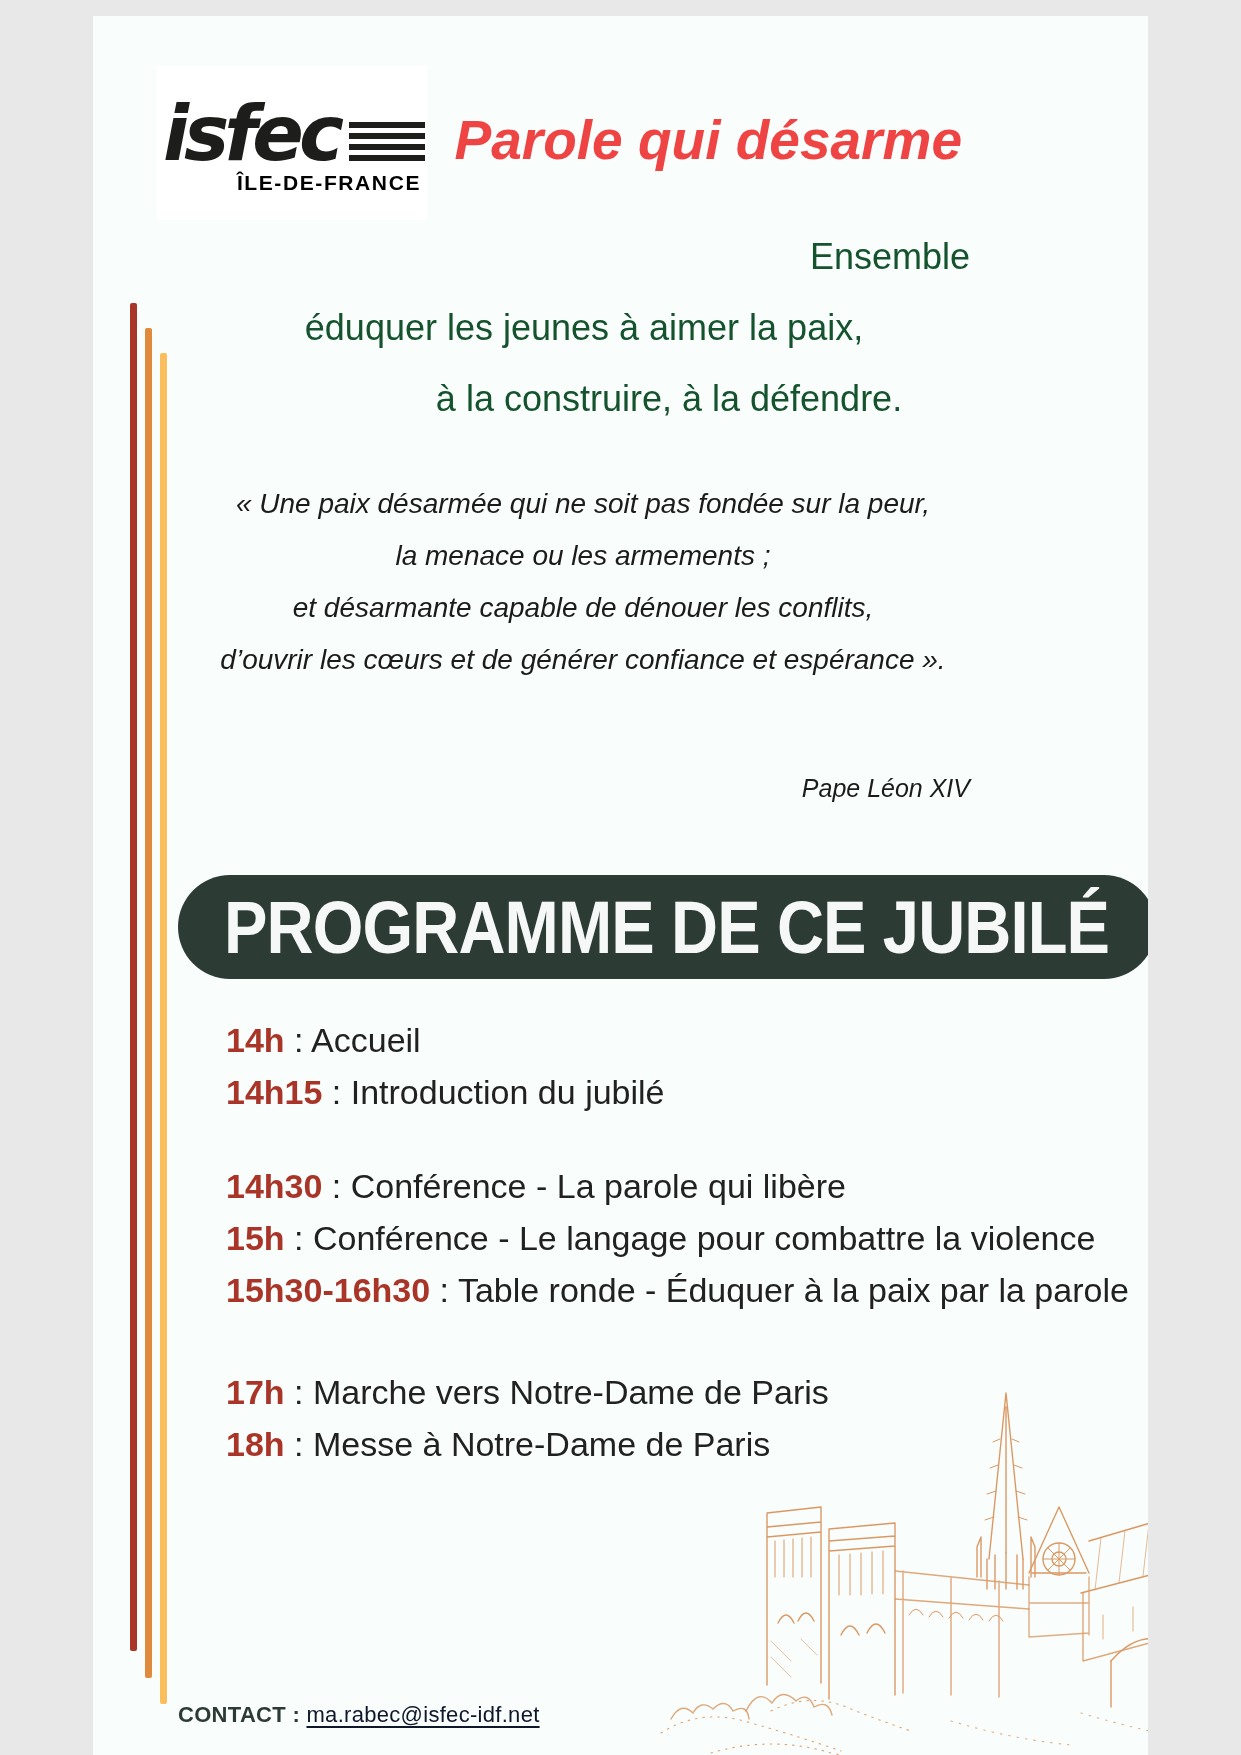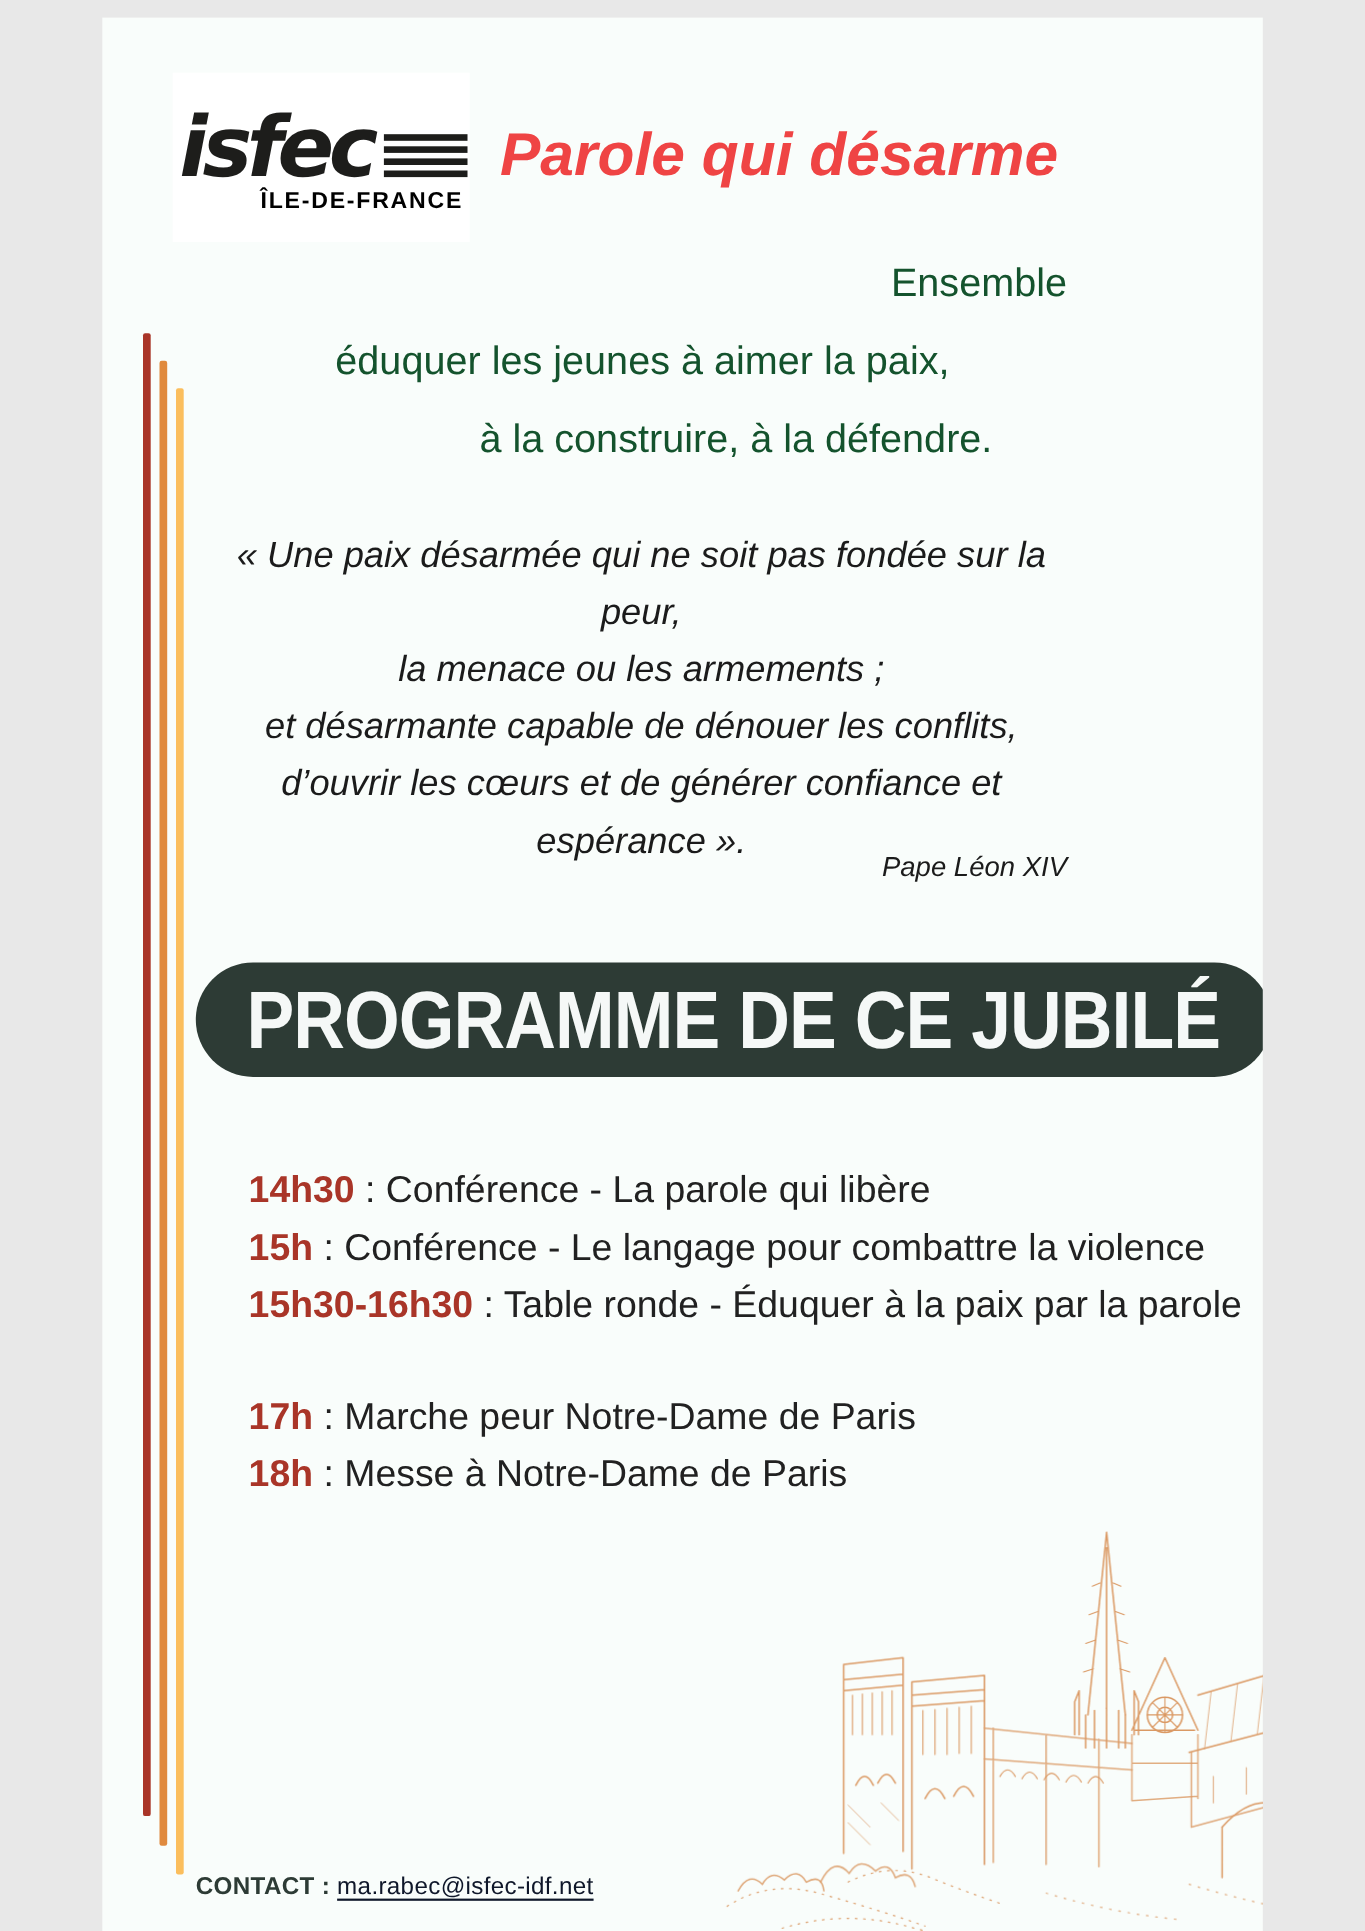--- a/index.html
+++ b/index.html
@@ -53,21 +53,21 @@
     color:#14532d;font-weight:normal;
     font-size:36px;line-height:71px;
   }
   .headline .l1{text-align:right;}
   .headline .l2{text-align:center;padding-left:20px;}
   .headline .l3{text-align:center;padding-left:190px;}
 
   
   .quote{
     position:absolute;left:85px;right:160px;top:462px;
-    font-style:italic;font-size:33px;line-height:52px;
+    font-style:italic;font-size:28px;line-height:52px;
     color:#1b1b1b;text-align:center;
   }
   .attribution{
     position:absolute;right:178px;top:758px;
     font-style:italic;font-size:25px;color:#1b1b1b;
   }
 
   
   .banner{
     position:absolute;left:85px;top:859px;width:978px;height:104px;
@@ -143,27 +143,31 @@
     <div>et désarmante capable de dénouer les conflits,</div>
     <div>d’ouvrir les cœurs et de générer confiance et espérance ».</div>
   </div>
   <div class="attribution">Pape Léon XIV</div>
 
   <div class="banner">
     <span class="banner-text">PROGRAMME DE CE JUBILÉ</span>
   </div>
 
   <div class="program">
+    <div class="prog-group g1">
+      <div class="prog-row"><span class="time">14h</span><span class="sep"> : </span><span class="desc">Accueil</span></div>
+      <div class="prog-row"><span class="time">14h15</span><span class="sep"> : </span><span class="desc">Introduction du jubilé</span></div>
+    </div>
     <div class="prog-group g2">
       <div class="prog-row"><span class="time">14h30</span><span class="sep"> : </span><span class="desc">Conférence - La parole qui libère</span></div>
       <div class="prog-row"><span class="time">15h</span><span class="sep"> : </span><span class="desc">Conférence - Le langage pour combattre la violence</span></div>
       <div class="prog-row"><span class="time">15h30-16h30</span><span class="sep"> : </span><span class="desc">Table ronde - Éduquer à la paix par la parole</span></div>
     </div>
     <div class="prog-group g3">
-      <div class="prog-row"><span class="time">17h</span><span class="sep"> : </span><span class="desc">Marche peur Notre-Dame de Paris</span></div>
+      <div class="prog-row"><span class="time">17h</span><span class="sep"> : </span><span class="desc">Marche vers Notre-Dame de Paris</span></div>
       <div class="prog-row"><span class="time">18h</span><span class="sep"> : </span><span class="desc">Messe à Notre-Dame de Paris</span></div>
     </div>
   </div>
 
   <svg class="sketch" viewBox="0 0 683 530" xmlns="http://www.w3.org/2000/svg" aria-hidden="true">
     <g fill="none" stroke="#D9945C" stroke-width="1.4" stroke-linecap="round" opacity="0.95">
 
       <path d="M355 152 L338 318 M355 152 L372 318 M355 166 L355 312"></path>
       <path stroke-width="1" d="M349 198 l-7 3 M347 224 l-8 3 M345 250 l-9 3 M343 276 l-9 3 M361 198 l7 3 M363 224 l8 3 M365 250 l9 3 M367 276 l9 3"></path>
       <path d="M336 318 v30 M344 314 v34 M355 312 v36 M366 314 v34 M372 318 v30"></path>

